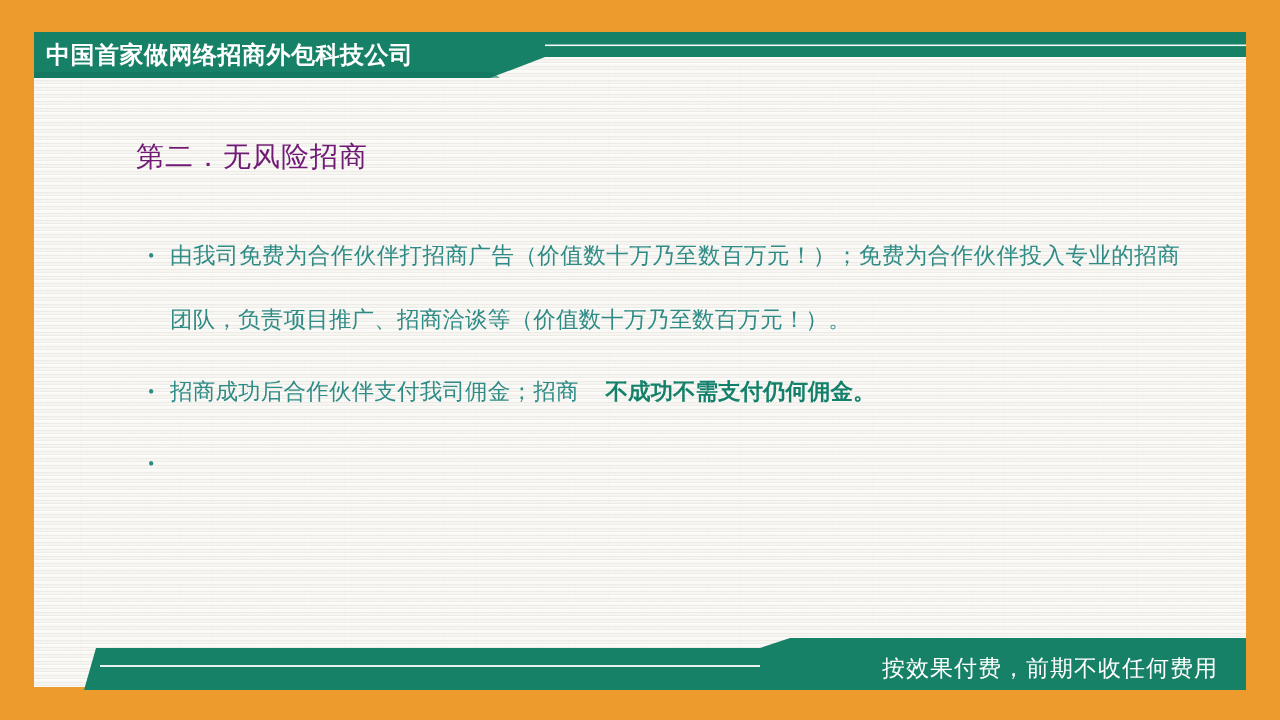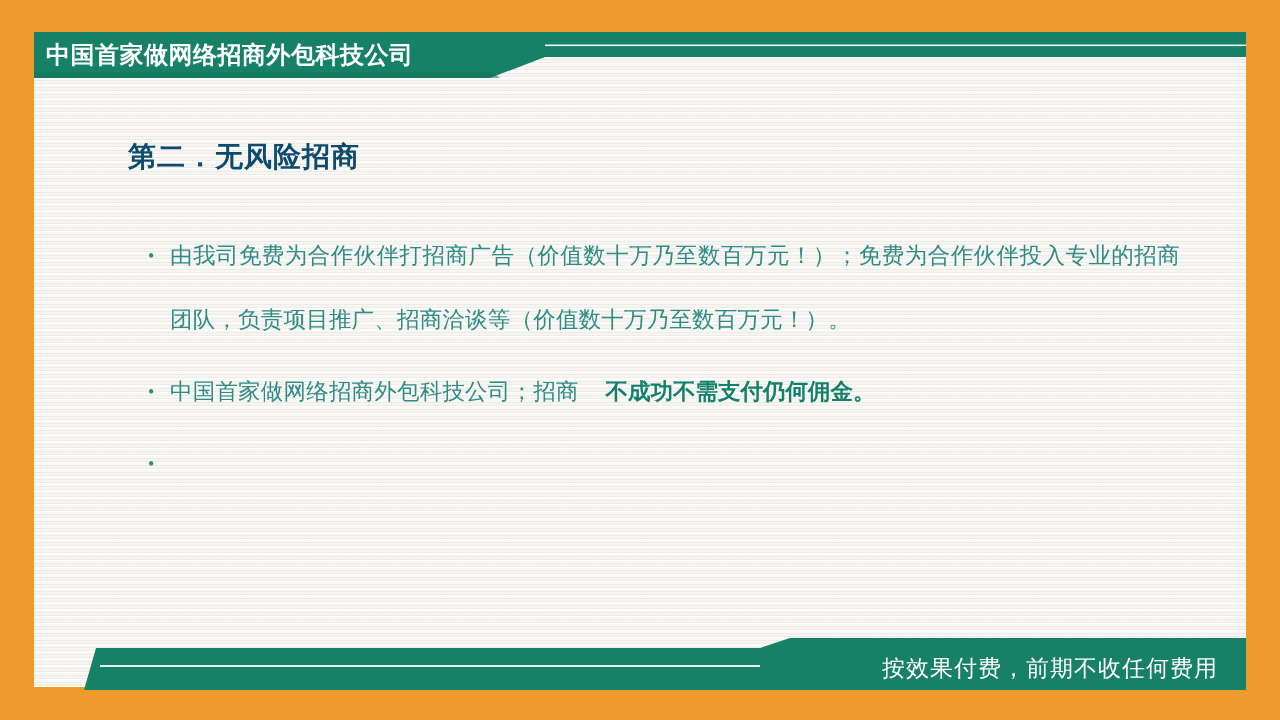--- a/index.html
+++ b/index.html
@@ -115,25 +115,25 @@
   
   .content {
     position: absolute;
     left: 0;
     top: 0;
     width: 1280px;
     height: 720px;
   }
   .slide-heading {
     position: absolute;
-    left: 128px;
+    left: 136px;
     top: 138px;
-    color: #0c4a6e;
+    color: #701a75;
     font-size: 28px;
-    font-weight: bold;
+    font-weight: normal;
     letter-spacing: 1px;
     white-space: nowrap;
   }
 
   .bullets {
     position: absolute;
     left: 140px;
     top: 224px;
     width: 1040px;
   }
@@ -190,21 +190,21 @@
 
     <div class="slide-heading">第二．无风险招商</div>
 
     <div class="bullets">
 
       <div class="bullet">
         <span class="dot">•</span><span>由我司免费为合作伙伴打招商广告（价值数十万乃至数百万元！）；免费为合作伙伴投入专业的招商团队，负责项目推广、招商洽谈等（价值数十万乃至数百万元！）。</span>
       </div>
 
       <div class="bullet">
-        <span class="dot">•</span><span>中国首家做网络招商外包科技公司；招商</span><span class="strong">不成功不需支付仍何佣金。</span>
+        <span class="dot">•</span><span>招商成功后合作伙伴支付我司佣金；招商</span><span class="strong">不成功不需支付仍何佣金。</span>
       </div>
 
       <div class="bullet">
         <span class="dot">•</span>
       </div>
 
     </div>
   </div>
 
   <div class="footer-wrap">

